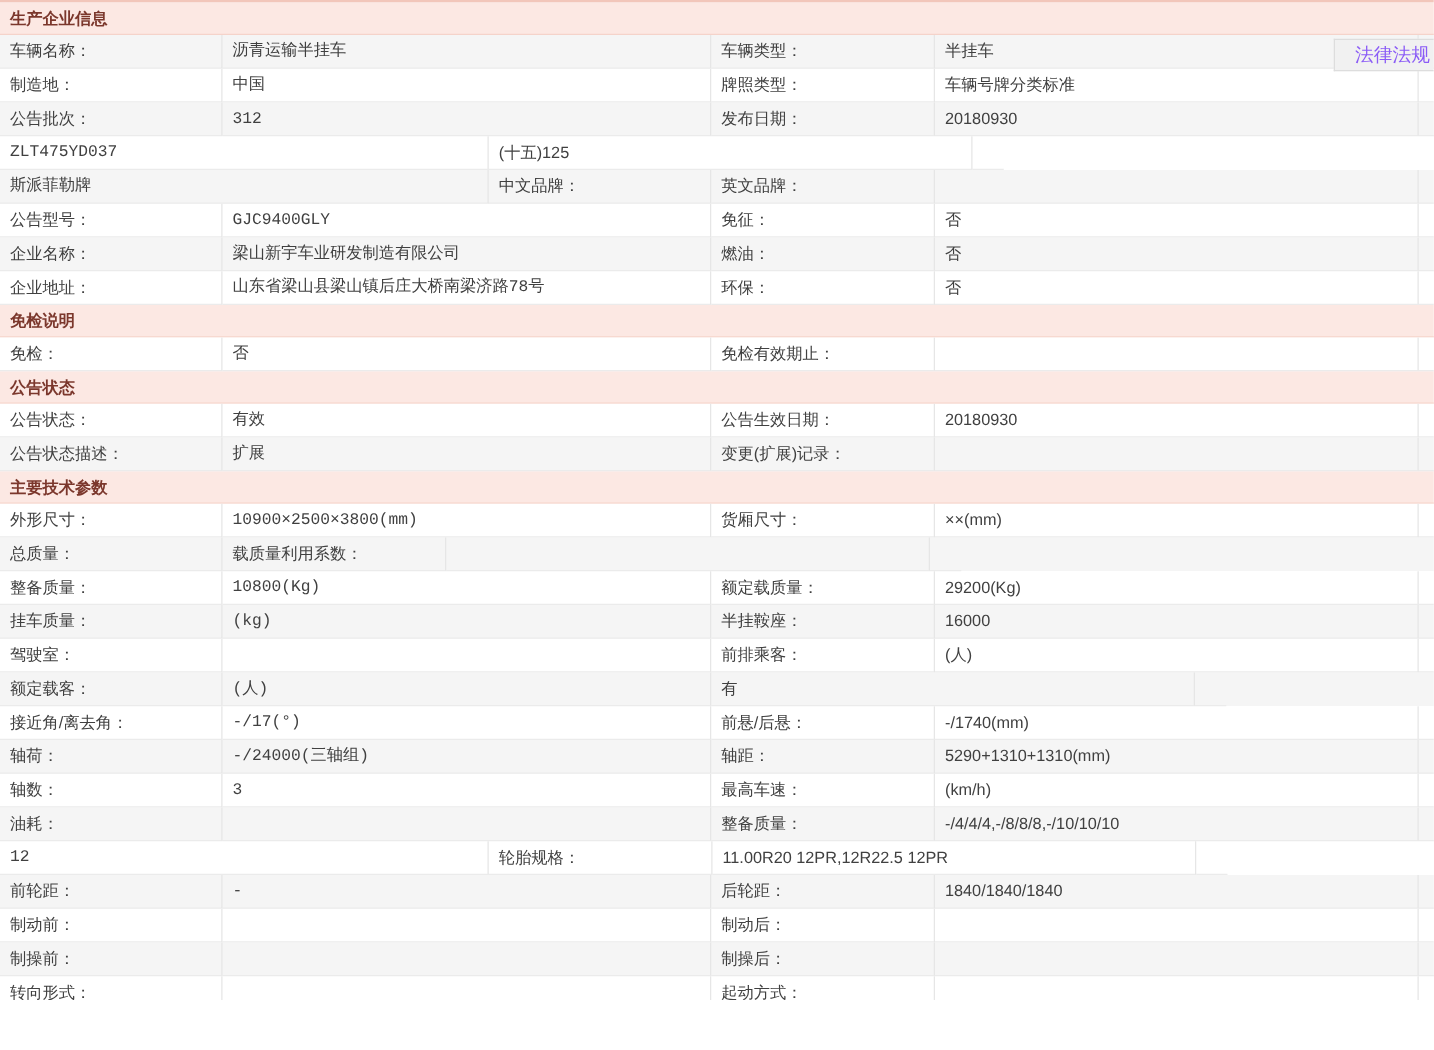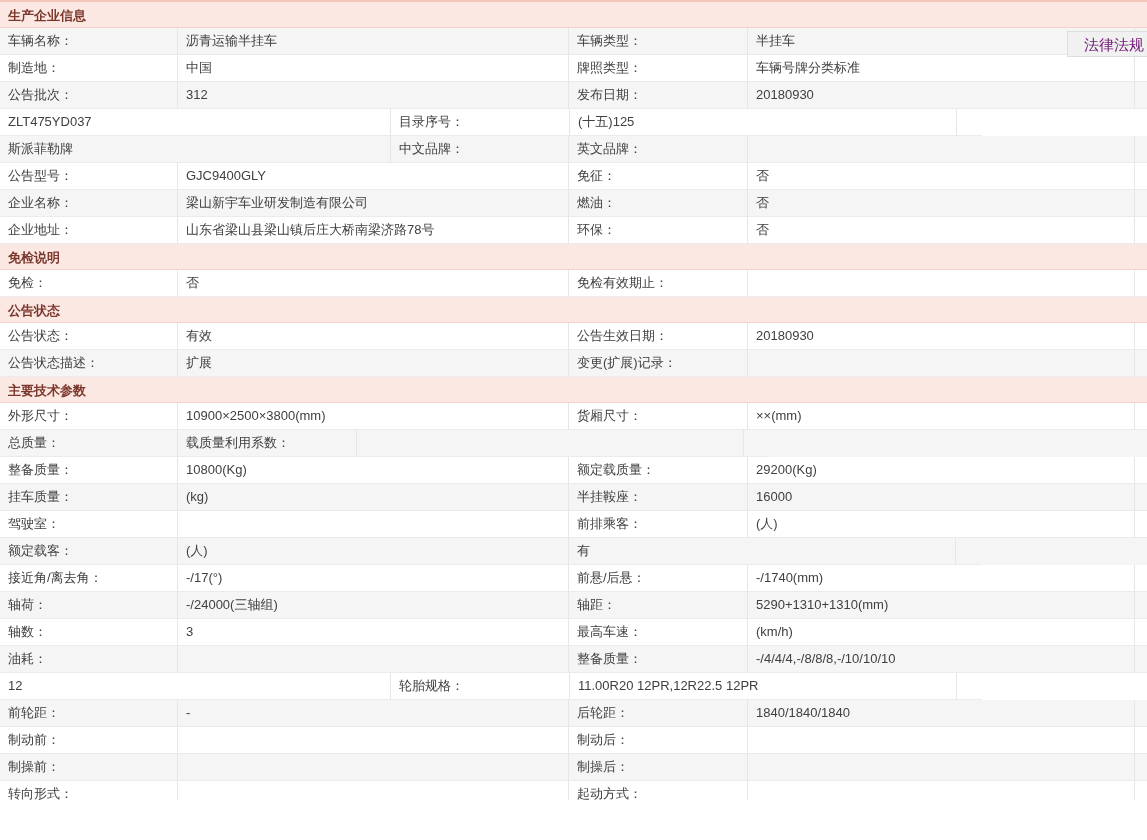--- a/index.html
+++ b/index.html
@@ -42,36 +42,36 @@
     height: 27px;
     line-height: 26px;
     font-size: 13px;
     padding-left: 8px;
     white-space: nowrap;
     overflow: hidden;
     border-right: 1px solid var(--border, #e6e6e6);
     border-bottom: 1px solid var(--rowline, #ebebeb);
   }
   .c1 { width: 178px; }
-  .c2 { width: 391px; }
+  .c2 { width: 391px; font-family: Liberation Mono, monospace; }
   .c3 { width: 179px; }
   .c4 { width: 387px; }
   .c5 { width: 25px; border-right: none; padding-left: 0; }
   .overlay-link {
     position: absolute;
     top: 29px;
     right: 0;
     width: 80px;
     height: 26px;
     line-height: 25px;
     background: #f1f1f1;
     border: 1px solid #dddddd;
     border-right: none;
     font-size: 15px;
-    color: #701a75;
+    color: #8b5cf6;
     text-align: right;
     padding-right: 3px;
     cursor: pointer;
     text-decoration: none;
     display: block;
   }
 </style>
 </head>
 <body>
 
@@ -94,21 +94,20 @@
       </div>
       <div class="vrow gray">
         <div class="cell c1">公告批次：</div>
         <div class="cell c2">312</div>
         <div class="cell c3">发布日期：</div>
         <div class="cell c4">20180930</div>
         <div class="cell c5"></div>
       </div>
       <div class="vrow white">
         <div class="cell c2">ZLT475YD037</div>
-        <div class="cell c3">目录序号：</div>
         <div class="cell c4">(十五)125</div>
         <div class="cell c5"></div>
       </div>
       <div class="vrow gray">
         <div class="cell c2">斯派菲勒牌</div>
         <div class="cell c1">中文品牌：</div>
         <div class="cell c3">英文品牌：</div>
         <div class="cell c4"></div>
         <div class="cell c5"></div>
       </div>

